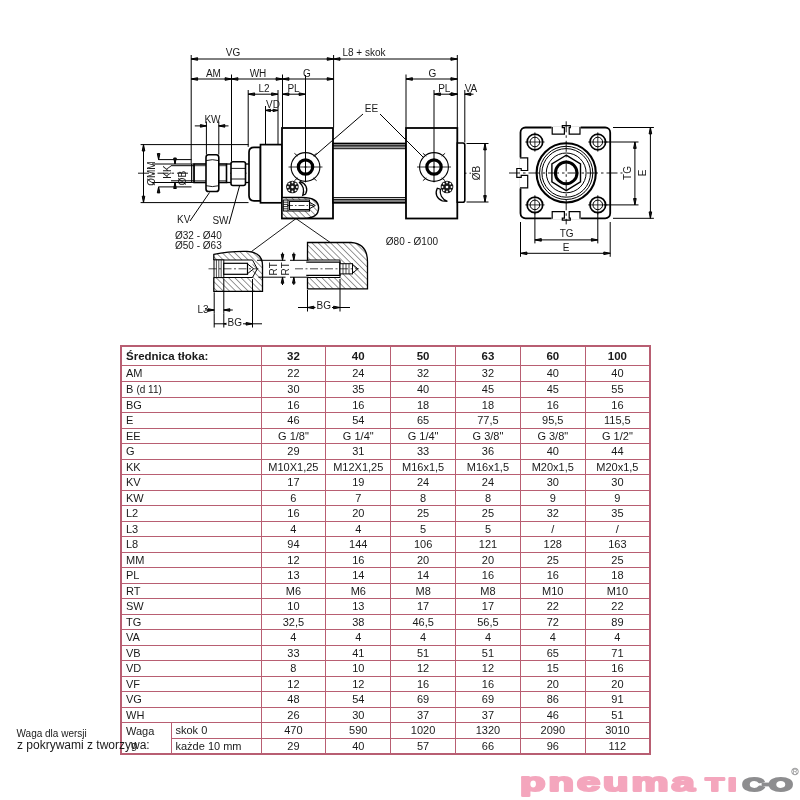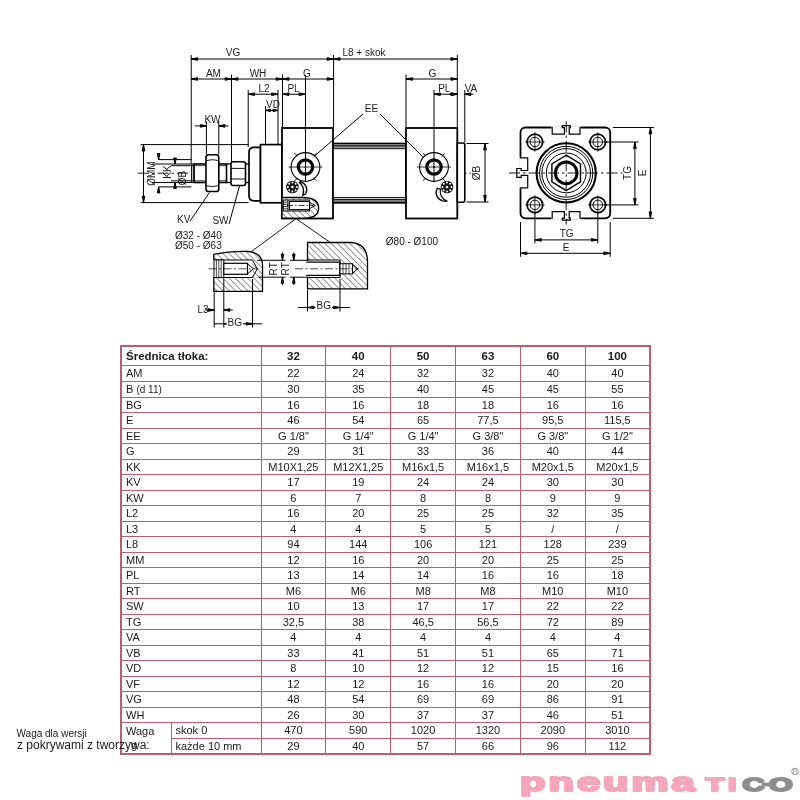--- a/index.html
+++ b/index.html
@@ -594,21 +594,21 @@
           <td>/</td>
           <td>/</td>
         </tr>
 <tr>
           <td class="lbl" colspan="2">L8</td>
           <td>94</td>
           <td>144</td>
           <td>106</td>
           <td>121</td>
           <td>128</td>
-          <td>239</td>
+          <td>163</td>
         </tr>
 <tr>
           <td class="lbl" colspan="2">MM</td>
           <td>12</td>
           <td>16</td>
           <td>20</td>
           <td>20</td>
           <td>25</td>
           <td>25</td>
         </tr>

